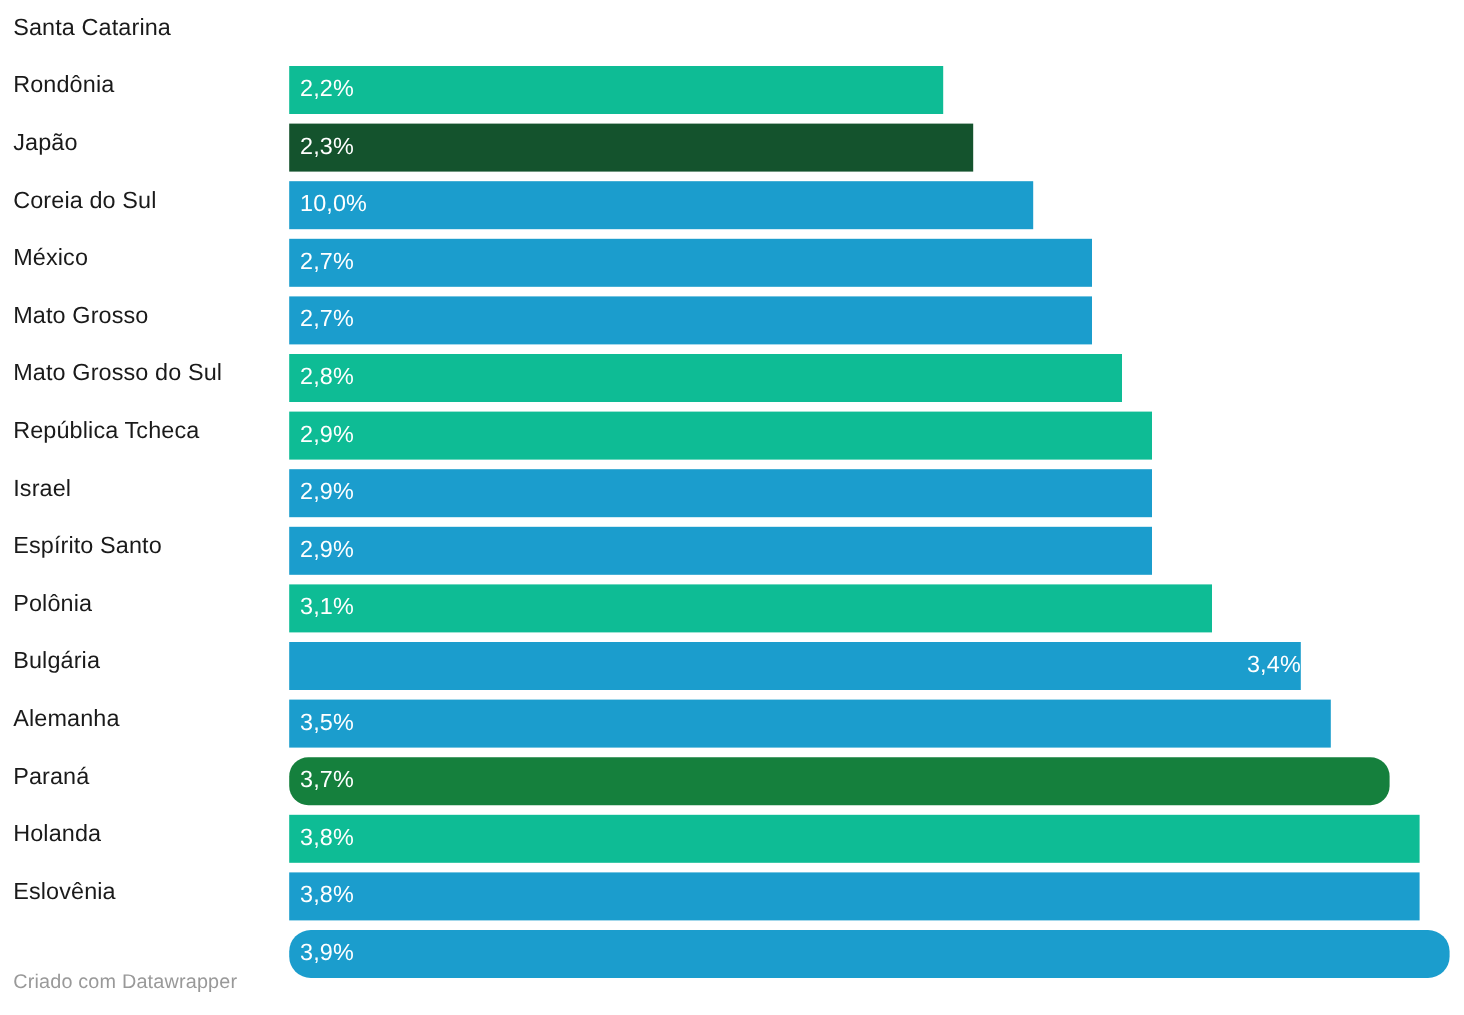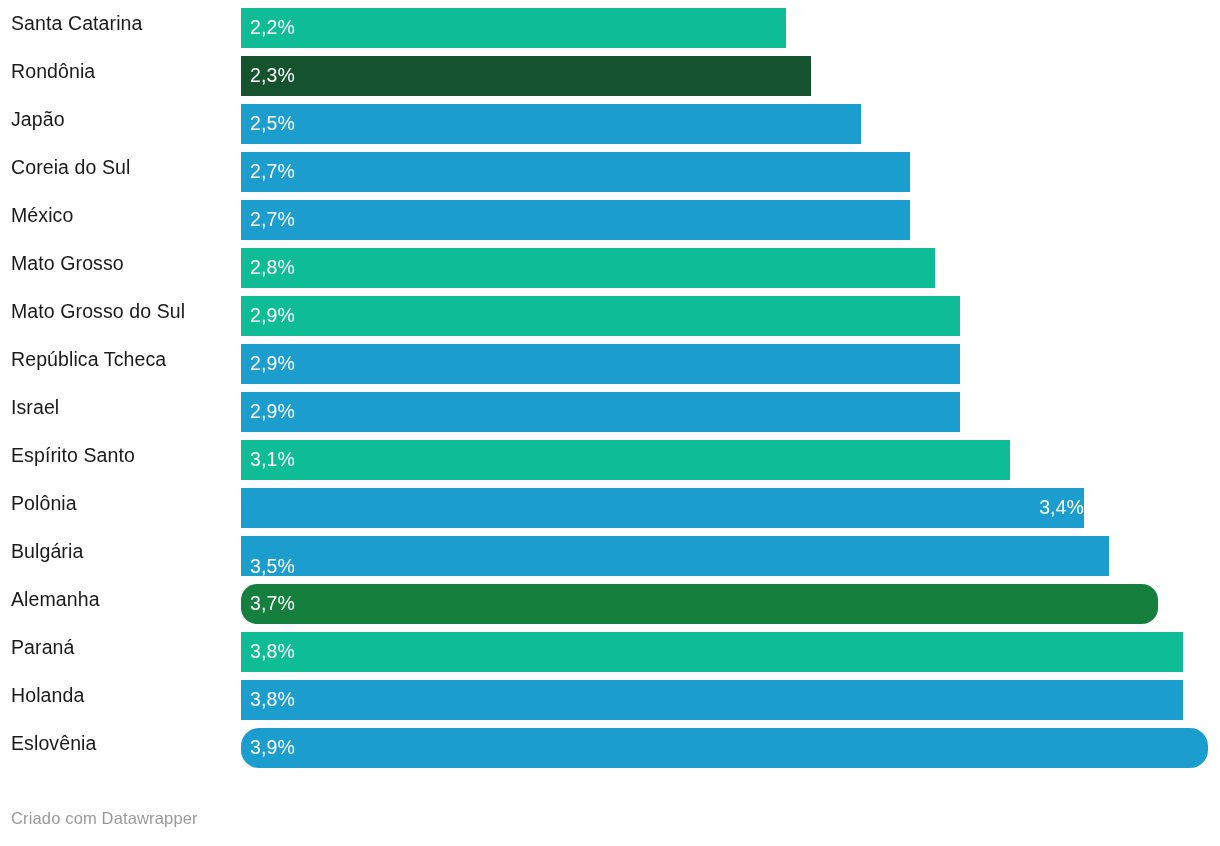--- a/index.html
+++ b/index.html
@@ -50,20 +50,21 @@
     top: 8px;
     height: 40px;
     width: 979px;
   }
   .bar {
     position: relative;
     height: 40px;
     display: flex;
     align-items: center;
     box-sizing: border-box;
+    margin-top: 47px;
   }
   .bar-value {
     padding-left: 9px;
     font-size: 19.5px;
     line-height: 1;
     color: #ffffff;
     white-space: nowrap;
     letter-spacing: 0.1px;
   }
   .chart-footer {
@@ -96,21 +97,21 @@
         <div class="bar-track">
           <div class="bar" style="width: 570.282px; background: #14532d;">
             <span class="bar-value">2,3%</span>
           </div>
         </div>
       </div>
       <div class="bar-row">
         <div class="row-label">Japão</div>
         <div class="bar-track">
           <div class="bar" style="width: 619.872px; background: rgb(27, 157, 205);">
-            <span class="bar-value">2,5%</span>
+            <span class="bar-value">10,0%</span>
           </div>
         </div>
       </div>
       <div class="bar-row">
         <div class="row-label">Coreia do Sul</div>
         <div class="bar-track">
           <div class="bar" style="width: 669.462px; background: rgb(27, 157, 205);">
             <span class="bar-value">2,7%</span>
           </div>
         </div>
@@ -167,21 +168,21 @@
         <div class="row-label">Polônia</div>
         <div class="bar-track">
           <div class="bar" style="width: 843.026px; background: rgb(27, 157, 205); justify-content: flex-end;">
             <span class="bar-value">3,4%</span>
           </div>
         </div>
       </div>
       <div class="bar-row">
         <div class="row-label">Bulgária</div>
         <div class="bar-track">
-          <div class="bar" style="width: 867.821px; background: rgb(27, 157, 205); align-items: flex-end;">
+          <div class="bar" style="width: 867.821px; background: rgb(27, 157, 205);">
             <span class="bar-value">3,5%</span>
           </div>
         </div>
       </div>
       <div class="bar-row">
         <div class="row-label">Alemanha</div>
         <div class="bar-track">
           <div class="bar" style="width: 917.41px; background: #15803d; border-radius: 16px;">
             <span class="bar-value">3,7%</span>
           </div>

